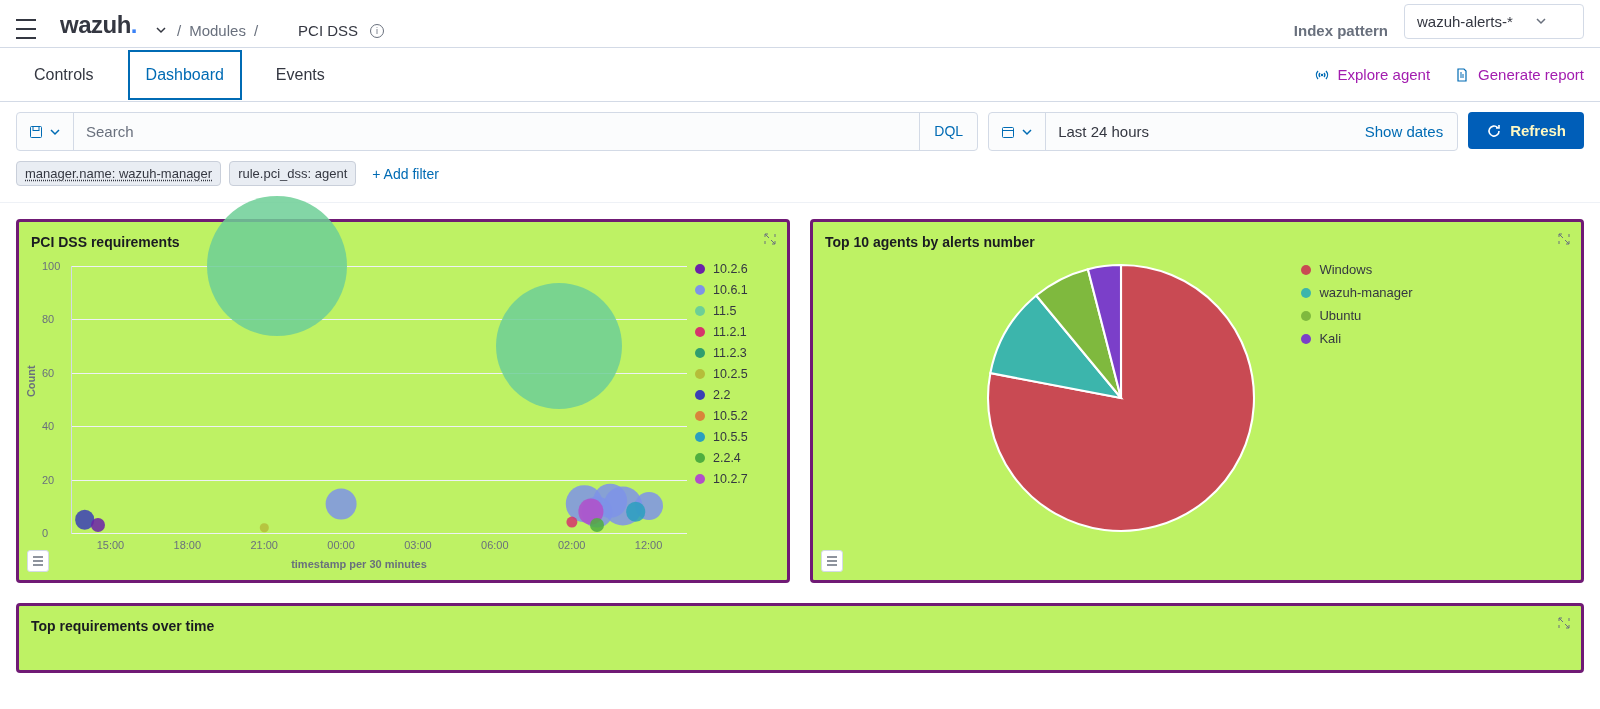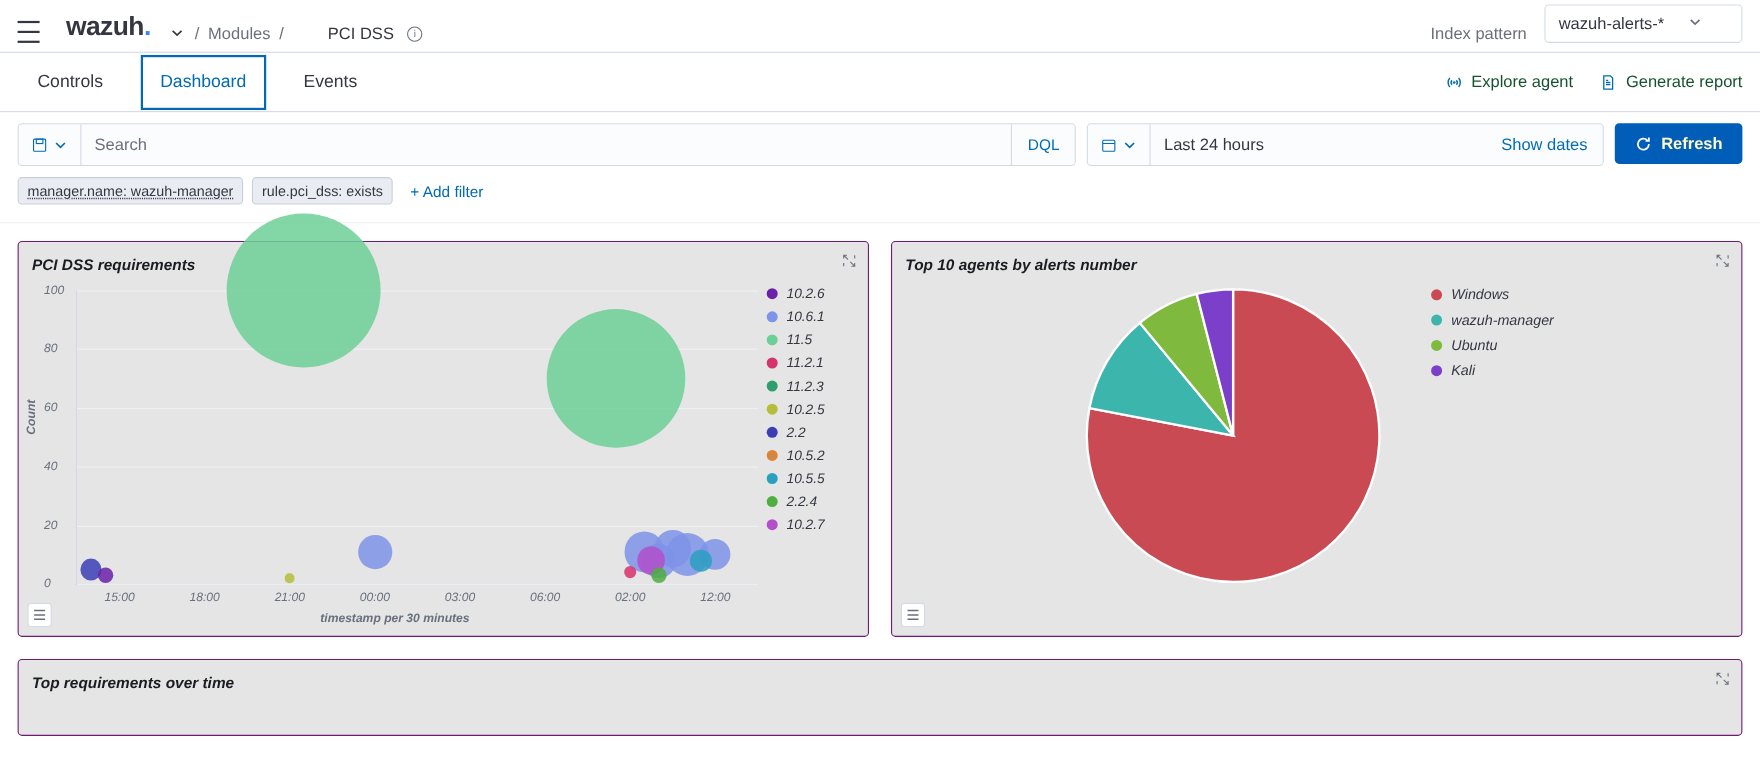--- a/index.html
+++ b/index.html
@@ -19,29 +19,29 @@
   .hamburger { width: 20px; height: 20px; display: flex; flex-direction: column; justify-content: space-between; margin-right: 24px; cursor: pointer; }
   .hamburger span { display:block; height:2px; background:#343741; }
   .logo { font-size: 24px; font-weight: 700; letter-spacing: -0.5px; margin-right: 8px; display:flex; align-items:baseline; }
   .logo-dot { color:#3b82f6; font-weight:700; }
   .chevron { margin: 0 10px; color:#343741; }
   .breadcrumb { display:flex; align-items:center; gap: 8px; color:#69707D; font-size: 15px;}
   .breadcrumb .sep { color:#69707D; }
   .breadcrumb .current { color:#343741;margin-left:32px; }
   .info-circle { display:inline-flex; width:14px; height:14px; border:1px solid #69707D; border-radius:50%; align-items:center; justify-content:center; font-size:9px; color:#69707D; margin-left:4px;}
   .spacer { flex: 1; }
-  .idx-label { color:#69707D; margin-right: 16px; font-size: 15px;}
+  .idx-label { color:#69707D; margin-right: 16px; font-size: 15px; font-weight: bold;}
   .idx-select { border:1px solid #D3DAE6; padding: 8px 36px 8px 12px; border-radius:4px; background:#fff; font-size:15px; color:#343741; position:relative; min-width:180px; display:flex; justify-content:space-between; align-items:center;}
   .idx-select .chev-down { color:#69707D; }
 
   .tab-row { display:flex; align-items:center; padding: 0 16px; border-bottom: 1px solid #D3DAE6; height: 54px; }
   .tabs { display:flex; gap: 16px; }
   .tab { padding: 14px 16px; font-size: 16px; color:#343741; border: 2px solid transparent; cursor:pointer; }
   .tab.active { color:#006BB4; border:2px solid #006BB4; }
-  .link-btn { color:#14532d; font-size:15px; display:flex; align-items:center; gap:8px; cursor:pointer; margin-left: 24px; text-align: right;}
+  .link-btn { color:#a21caf; font-size:15px; display:flex; align-items:center; gap:8px; cursor:pointer; margin-left: 24px; text-align: right;}
   .link-btn svg { width:16px; height:16px; }
 
   .query-row { display:flex; gap: 10px; padding: 10px 16px 0 16px; align-items:flex-start; }
   .query-box { flex: 1; display:flex; border:1px solid #D3DAE6; border-radius: 4px; background:#fbfcfd; overflow:hidden;}
   .query-prefix { display:flex; align-items:center; gap:6px; padding: 0 12px; border-right:1px solid #D3DAE6; color:#006BB4;}
   .query-input { flex:1; padding: 10px 12px; color:#69707D; font-size:15px; background:transparent; }
   .query-suffix { padding: 10px 14px; color:#006BB4; border-left:1px solid #D3DAE6; font-weight:500;}
   .date-box { flex: 0 0 auto; display:flex; border:1px solid #D3DAE6; border-radius:4px; background:#fbfcfd; min-width: 470px;}
   .date-prefix { display:flex; align-items:center; gap:6px; padding:0 12px; border-right:1px solid #D3DAE6; color:#006BB4;}
   .date-text { flex:1; padding:10px 12px; color:#343741; font-size:15px;}
@@ -49,21 +49,21 @@
   .refresh-btn { background:#07C; color:#fef9c3; padding: 10px 18px; border-radius:4px; display:flex; align-items:center; gap:8px; font-size:15px; font-weight:600; cursor:pointer;}
   .refresh-btn { background:#005EB8;}
   .refresh-btn svg{width:16px;height:16px;}
 
   .filter-row { display:flex; gap: 8px; padding: 10px 16px 16px 16px; align-items:center; border-bottom:1px solid #eef1f6;}
   .filter-pill { border:1px solid #c9cfda; border-radius:4px; background:#e9edf3; padding: 4px 8px; font-size: 13px; color:#343741;}
   .filter-pill.pinned { text-decoration: underline dotted; text-underline-offset: 2px;}
   .add-filter { color:#006BB4; font-size:14px; cursor:pointer; margin-left: 8px;}
 
   .panels { padding: 16px; display:grid; grid-template-columns: 1fr 1fr; gap: 20px;}
-  .panel { border:1px solid #701a75; border-radius: 4px; background:#e5e5e5; position:relative; padding: 12px; font-style: italic;}
+  .panel { border:3px solid #701a75; border-radius: 4px; background:#bef264; position:relative; padding: 12px;}
   .panel-title { font-weight:700; font-size: 14px; color:#1a1c21; margin-bottom: 8px;}
   .panel-expand { position:absolute; top:10px; right:10px; color:#69707D; cursor:pointer;}
   .panel-expand svg{width:14px;height:14px;}
   .panel-legend-toggle { position:absolute; bottom:8px; left:8px; width:22px; height:22px; border:1px solid #D3DAE6; border-radius:3px; display:flex; align-items:center; justify-content:center; background:#fff;}
   .panel-legend-toggle svg{width:12px;height:12px;color:#69707D;}
 
   .chart-area { display:flex; height: 310px; gap: 8px;}
   .bubble-plot { flex:1; position:relative; }
   .bubble-plot .ylabel { position:absolute; left:-6px; top:50%; transform: rotate(-90deg) translateX(50%); transform-origin:left top; font-size:11px; color:#69707D; font-weight:700;}
   .bubble-plot .xlabel { position:absolute; bottom:-2px; left:50%; transform:translateX(-50%); font-size:11px; color:#69707D; font-weight:700;}
@@ -166,21 +166,21 @@
   <div class="refresh-btn">
     <svg viewBox="0 0 16 16">
         <path d="M13 8a5 5 0 11-1.5-3.5M13 2v3h-3" stroke="#fff" fill="none" stroke-width="1.6"></path>
       </svg>
     <span>Refresh</span>
   </div>
 </div>
 
 <div class="filter-row">
   <div class="filter-pill pinned">manager.name: wazuh-manager</div>
-  <div class="filter-pill">rule.pci_dss: exists</div>
+  <div class="filter-pill">rule.pci_dss: agent</div>
   <div class="add-filter">+ Add filter</div>
 </div>
 
 <div class="panels">
 
   <div class="panel">
     <div class="panel-title">PCI DSS requirements</div>
     <div class="panel-expand"><svg viewBox="0 0 14 14">
           <path d="M5 2H2v3M9 12h3V9M2 12V9M12 2v3M2 2l4 4M12 12L8 8" stroke="#69707D" fill="none"></path>
         </svg></div>

